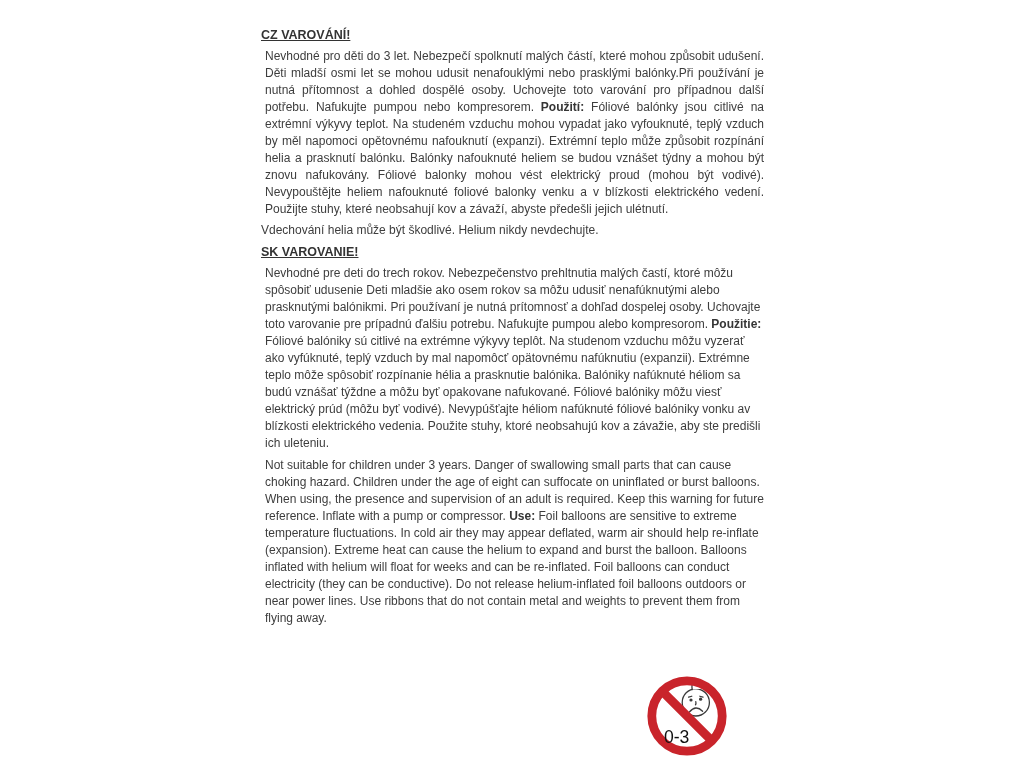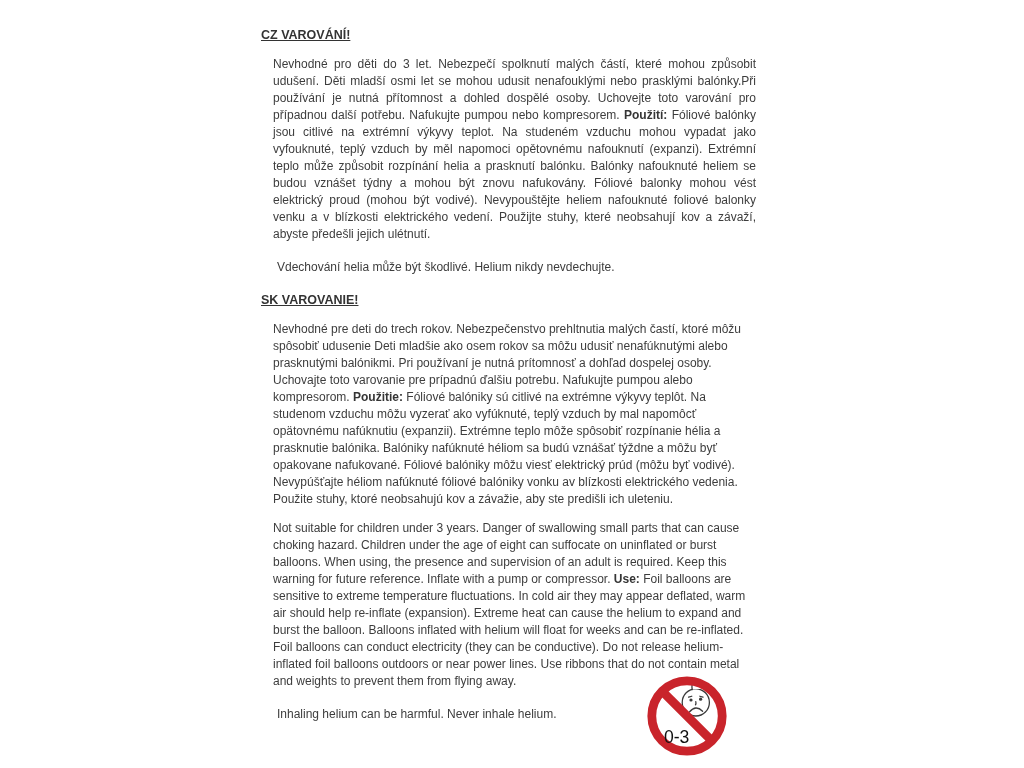--- a/index.html
+++ b/index.html
@@ -29,24 +29,24 @@
   }
   .warning-section { margin: 0 0 5px 0; }
   .section-heading {
     margin: 0;
     font-size: 12.5px;
     font-weight: bold;
     text-decoration: underline;
     color: #333333;
     line-height: 17px;
   }
-  .body-par { margin: 12px; }
+  .body-par { margin: 4px; }
   .body-par.justify { text-align: justify; }
   .body-par strong { font-weight: bold; color: #353535; }
-  .footer-line { margin: 16px; }
+  .footer-line { margin: 0; }
   .prohibition-icon {
     position: absolute;
     left: 647px;
     top: 676px;
     width: 80px;
     height: 80px;
   }
 </style>
 </head>
 <body>
@@ -61,21 +61,20 @@
       <p class="footer-line">Vdechování helia může být škodlivé. Helium nikdy nevdechujte.</p>
     </section>
 
     <section class="warning-section">
       <h2 class="section-heading">SK VAROVANIE!</h2>
       <p class="body-par"><span>Nevhodné pre deti do trech rokov. Nebezpečenstvo prehltnutia malých častí, ktoré môžu spôsobiť udusenie Deti mladšie ako osem rokov sa môžu udusiť nenafúknutými alebo prasknutými balónikmi. Pri používaní je nutná prítomnosť a dohľad dospelej osoby. Uchovajte toto varovanie pre prípadnú ďalšiu potrebu. Nafukujte pumpou alebo kompresorom. </span><strong>Použitie:</strong><span> Fóliové balóniky sú citlivé na extrémne výkyvy teplôt. Na studenom vzduchu môžu vyzerať ako vyfúknuté, teplý vzduch by mal napomôcť opätovnému nafúknutiu (expanzii). Extrémne teplo môže spôsobiť rozpínanie hélia a prasknutie balónika. Balóniky nafúknuté héliom sa budú vznášať týždne a môžu byť opakovane nafukované. Fóliové balóniky môžu viesť elektrický prúd (môžu byť vodivé). Nevypúšťajte héliom nafúknuté fóliové balóniky vonku av blízkosti elektrického vedenia. Použite stuhy, ktoré neobsahujú kov a závažie, aby ste predišli ich uleteniu.</span></p>
     </section>
 
     <section class="warning-section">
       <p class="body-par"><span>Not suitable for children under 3 years. Danger of swallowing small parts that can cause choking hazard. Children under the age of eight can suffocate on uninflated or burst balloons. When using, the presence and supervision of an adult is required. Keep this warning for future reference. Inflate with a pump or compressor. </span><strong>Use:</strong><span> Foil balloons are sensitive to extreme temperature fluctuations. In cold air they may appear deflated, warm air should help re-inflate (expansion). Extreme heat can cause the helium to expand and burst the balloon. Balloons inflated with helium will float for weeks and can be re-inflated. Foil balloons can conduct electricity (they can be conductive). Do not release helium-inflated foil balloons outdoors or near power lines. Use ribbons that do not contain metal and weights to prevent them from flying away.</span></p>
-      <p class="footer-line">Inhaling helium can be harmful. Never inhale helium.</p>
     </section>
 
   </div>
 
   <div class="prohibition-icon">
     <svg width="80" height="80" viewBox="0 0 100 100">
 
       <g fill="none" stroke-width="1.6" stroke-linecap="round" stroke-linejoin="round" stroke="#3a3a3a">
         <circle cx="61" cy="33" r="17" fill="#ffffff"></circle>
         <path d="M 56.5 17 C 55 8 59 3 66 4.5 C 62 7 62 10 64 12.5 C 68 9.5 71 11.5 70.5 16" fill="#ffffff"></path>

